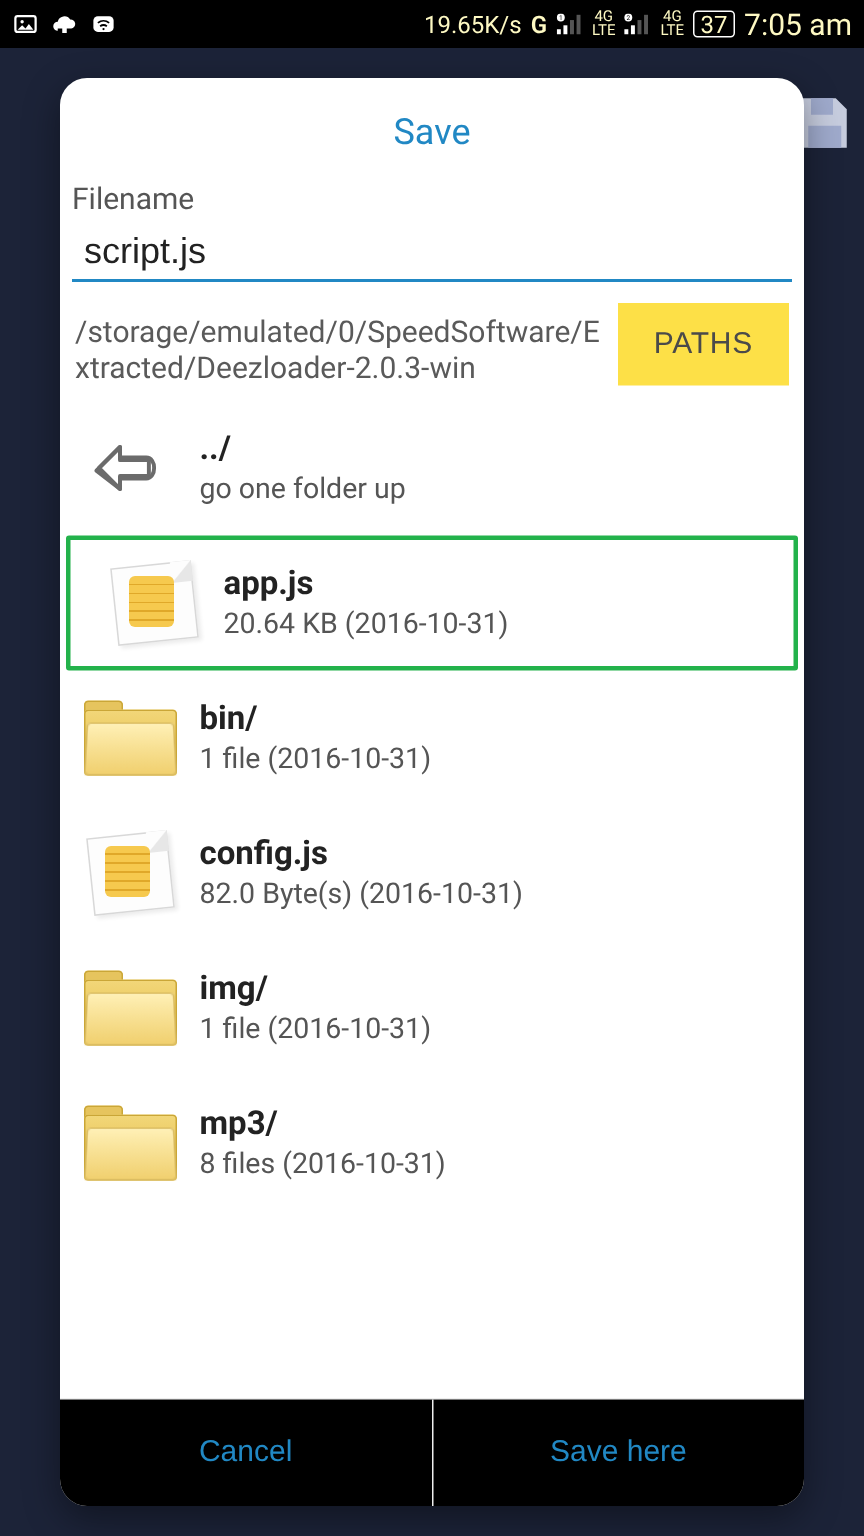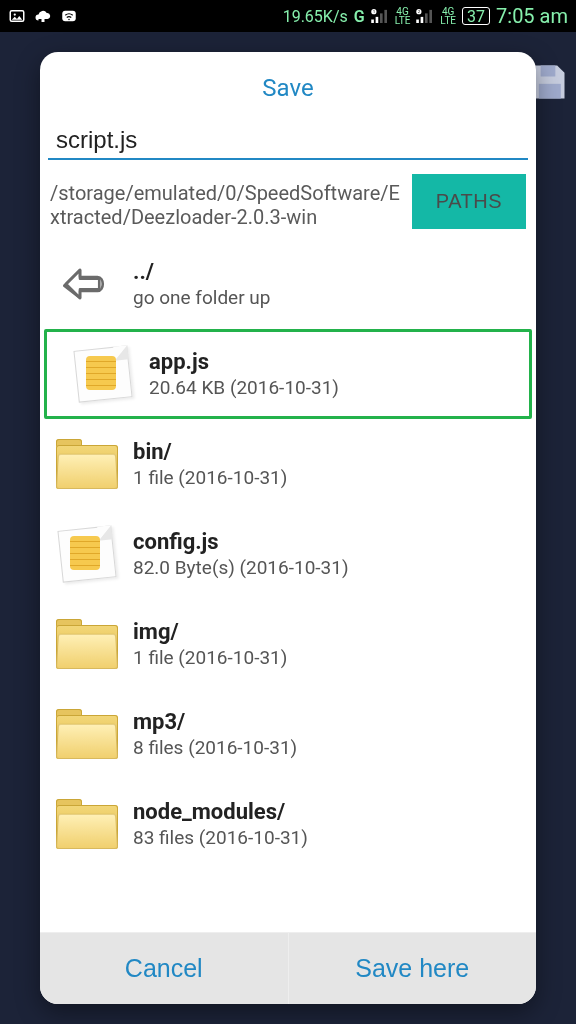--- a/index.html
+++ b/index.html
@@ -1,21 +1,21 @@
 <!DOCTYPE html>
 <html><head>
 <meta charset="utf-8">
 <style>
   * { box-sizing: border-box; margin: 0; padding: 0; }
   html, body { width: 576px; height: 1024px; overflow: hidden; font-family: Roboto, Arial, sans-serif; }
   body { background: #2c3656; position: relative; }
 
   
   .status-bar {
-    height: 32px; background: #000; color: #86efac; display: flex;
+    height: 32px; background: #000; color: #fef9c3; display: flex;
     align-items: center; padding: 0 8px; font-size: 16px; gap: 6px;
   }
   .status-left { display: flex; gap: 8px; align-items: center; }
   .status-right { margin-left: auto; display: flex; gap: 6px; align-items: center; }
   .sb-ico { width: 18px; height: 18px; display: inline-flex; align-items: center; justify-content: center; }
   .battery-box { border: 1px solid #fff; border-radius: 3px; padding: 0 4px; font-size: 16px; height:18px; display:flex; align-items:center;}
   .sim-lbl { font-size: 10px; line-height: 9px; text-align: center; }
 
   
   .scrim { position: absolute; inset: 32px 0 0 0; background: rgba(0,0,0,0.35); }
@@ -29,21 +29,21 @@
   .dlg-title { text-align: center; color: #2188c4; font-size: 24px; padding: 22px 0 18px; }
   .section-label { font-size: 20px; color: #555; padding: 0 8px 4px 8px; }
   .filename-wrap { padding: 0 8px 8px 8px; }
   .filename-input {
     width: 100%; border: none; border-bottom: 2px solid #2188c4;
     font-size: 24px; padding: 6px 8px 4px 8px; color: #222; outline: none;
   }
   .path-row { display: flex; align-items: flex-end; padding: 6px 10px 10px 10px; gap: 10px; }
   .path-text { flex: 1; font-size: 20px; color: #5a5a5a; line-height: 24px; word-break: break-all; }
   .paths-btn {
-    background: #14b8a6; color: #4a4a4a; font-size: 20px; letter-spacing: 0.5px;
+    background: #fde047; color: #4a4a4a; font-size: 20px; letter-spacing: 0.5px;
     border: none; padding: 16px 24px; font-weight: 500;
   }
 
   .file-list { flex: 1; overflow: hidden; display:flex; flex-direction:column; }
   .row {
     display: flex; align-items: center; padding: 10px 12px; gap: 14px;
     border: 3px solid transparent; min-height: 90px;
   }
   .row.selected { border: 3px solid #23b24b; border-radius: 2px; margin: 0 4px; padding: 8px 24px; }
   .icon-col { width: 64px; height: 64px; display:flex; align-items:center; justify-content:center; flex-shrink:0;}
@@ -84,21 +84,21 @@
   .coins {
     position:absolute; left:14px; top:10px; width:30px; height:34px;
     background: repeating-linear-gradient(#f6c94e 0 5px,#e0a829 5px 6px);
     border-radius: 4px;
   }
 
   .dlg-actions {
     display:flex; border-top:1px solid #eee; height:72px;
   }
   .dlg-actions button {
-    flex:1; background:#e5e5e5; border:none; font-size:25px; color:#2188c4; font-weight:500;
+    flex:1; background:#000000; border:none; font-size:20px; color:#2188c4; font-weight:500;
   }
   .dlg-actions button + button { border-left:1px solid #eee; }
 
   
   .peek-save { position:absolute; right:6px; top:60px; width:44px; height:44px; opacity:0.9;}
 </style>
 </head>
 <body>
 
 <div class="status-bar">
@@ -166,20 +166,21 @@
   <svg viewBox="0 0 24 24" width="44" height="44">
       <path fill="#d9dff0" d="M5 3h12l4 4v14a0 0 0 01 0 0H5a0 0 0 01 0 0V3z"></path>
       <rect x="8" y="3" width="8" height="6" fill="#aeb9dd"></rect>
       <rect x="7" y="13" width="12" height="8" fill="#aeb9dd"></rect>
     </svg>
 </div>
 
 <div class="dialog">
   <div class="dlg-title">Save</div>
 
+  <div class="section-label">Filename</div>
   <div class="filename-wrap">
     <input class="filename-input" value="script.js" style="">
   </div>
 
   <div class="path-row">
     <div class="path-text">/storage/emulated/0/SpeedSoftware/Extracted/Deezloader-2.0.3-win</div>
     <button class="paths-btn">PATHS</button>
   </div>
 
   <div class="file-list">
@@ -258,33 +259,20 @@
             <div class="folder-back"></div>
             <div class="folder-front"></div>
           </div>
       </div>
       <div class="txt-col">
         <div class="row-title">mp3/</div>
         <div class="row-sub">8 files (2016-10-31)</div>
       </div>
     </div>
 
-    <div class="row">
-      <div class="icon-col">
-        <div class="folder-ico">
-            <div class="folder-tab"></div>
-            <div class="folder-back"></div>
-            <div class="folder-front"></div>
-          </div>
-      </div>
-      <div class="txt-col">
-        <div class="row-title">node_modules/</div>
-        <div class="row-sub">83 files (2016-10-31)</div>
-      </div>
-    </div>
 
   </div>
 
   <div class="dlg-actions">
     <button>Cancel</button>
     <button>Save here</button>
   </div>
 </div>
 
 </body></html>

